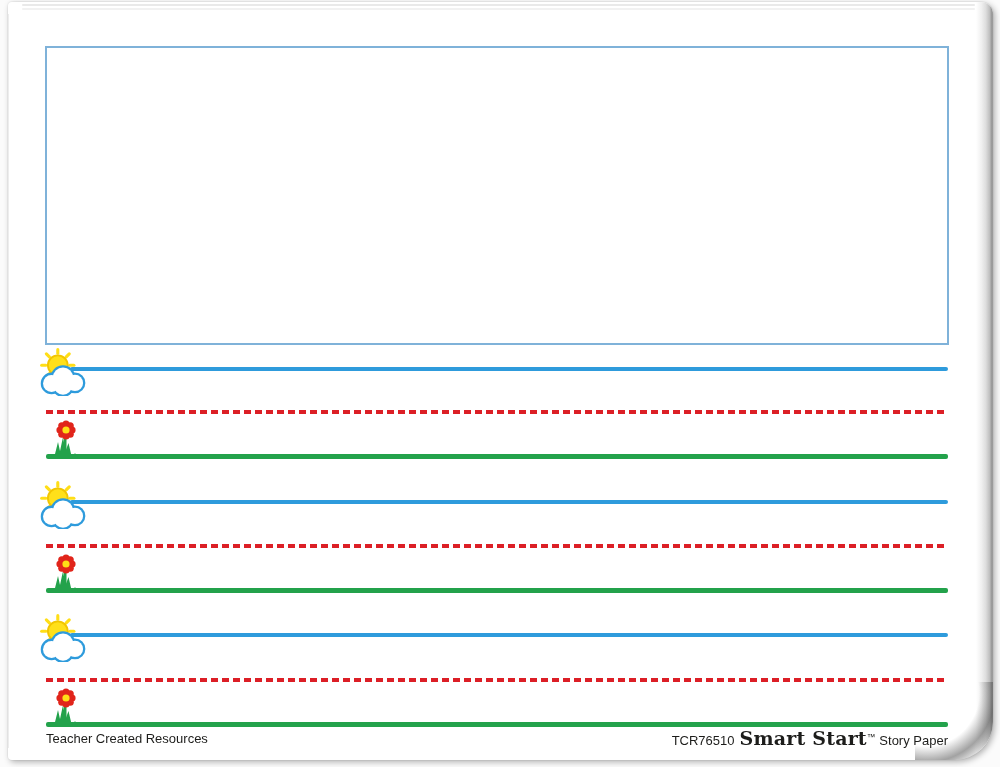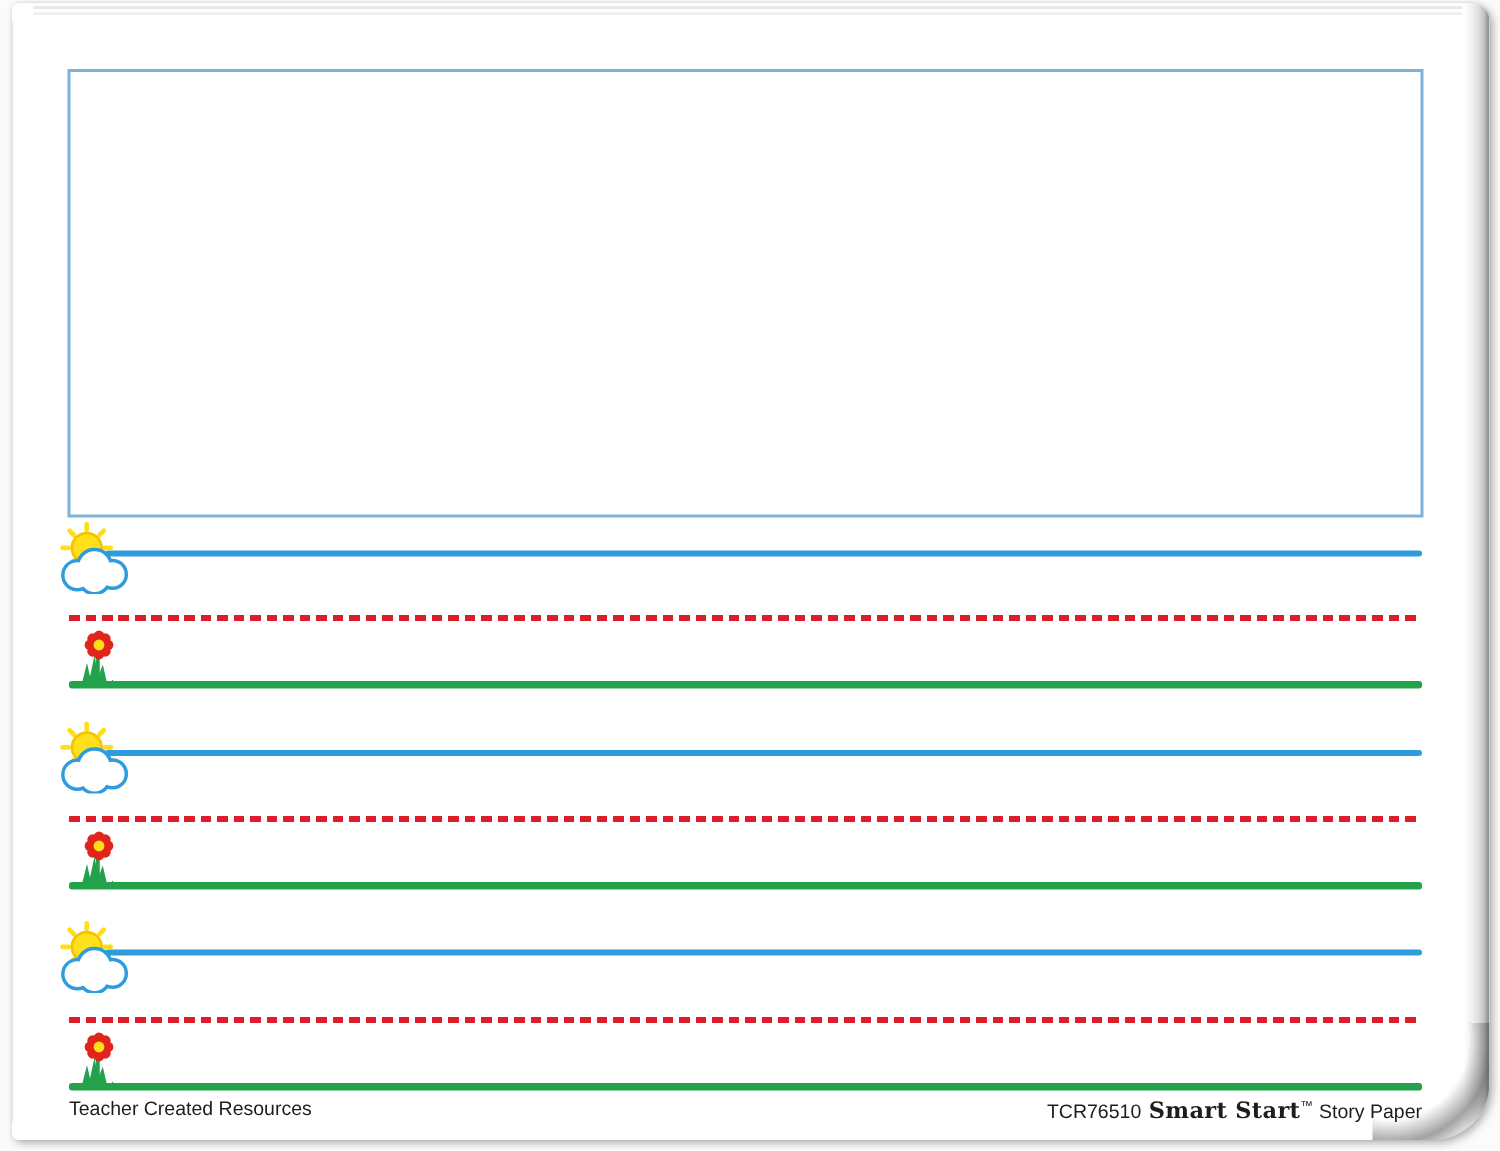--- a/index.html
+++ b/index.html
@@ -42,21 +42,21 @@
   .sc1{top:346px;} .sc2{top:479px;} .sc3{top:612px;}
   .f1{top:418px;} .f2{top:552px;} .f3{top:686px;}
 
   
   .footer{position:absolute;left:38px;top:727px;width:902px;display:flex;
     justify-content:space-between;align-items:center;
     color:var(--footer-text,#1D1D1B);font-size:13px;line-height:16px;}
   .footer .right{white-space:nowrap;}
   .code{margin-right:5px;}
   .brand{font-family:"DejaVu Serif","Liberation Serif",serif;font-weight:800;
-    font-size:15px;letter-spacing:0.2px;}
+    font-size:19px;letter-spacing:0.2px;}
   .tm{font-size:8.5px;vertical-align:super;margin-right:4px;}
 </style>
 </head>
 <body>
 
 <div class="stage">
   <div class="pad">
 
     <div class="sheet-top-line l1"></div>
     <div class="sheet-top-line l2"></div>

